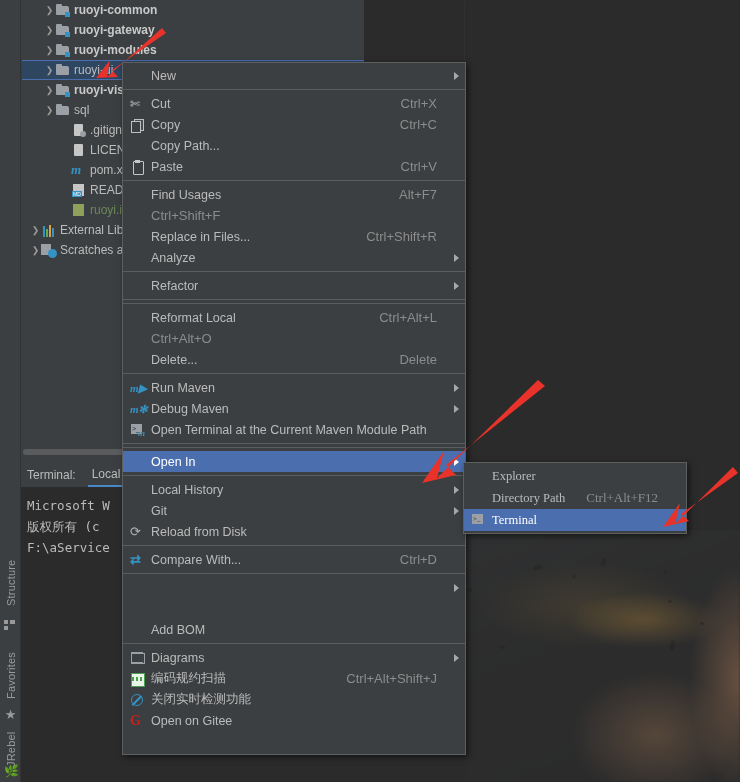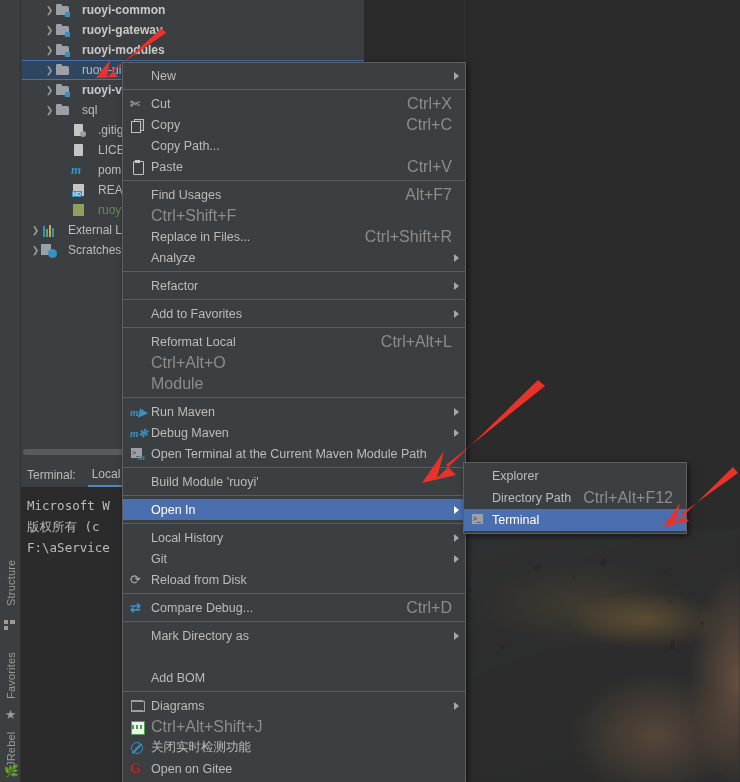--- a/index.html
+++ b/index.html
@@ -71,21 +71,21 @@
     background: #2f4661;
     border-top: 1px solid #4b6eaf;
     border-bottom: 1px solid #4b6eaf;
     height: 20px;
   }
   .chev {
     display: inline-block; width: 11px; color: #9a9a9a;
     font-size: 9px; flex: none; text-align: center;
   }
   .tree-icon { width: 15px; height: 14px; flex: none; margin-right: 4px; position: relative; }
-  .tree-label { font-size: 12px; margin-left: 8px; }
+  .tree-label { font-size: 12px; }
   .tree-label.bold { font-weight: bold; color: #c9c9c9; }
   .tree-label.green { color: #6a8759; }
 
   
   .ico-folder::before {
     content: ""; position: absolute; left: 1px; top: 3px;
     width: 13px; height: 9px; background: #9aa0a6; border-radius: 1px 2px 1px 1px;
   }
   .ico-folder::after {
     content: ""; position: absolute; left: 1px; top: 1px;
@@ -186,21 +186,21 @@
     padding-left: 4px;
     white-space: nowrap;
     cursor: default;
   }
   .mi.highlight { background: #4b6eaf; color: #ffffff; }
   .mi .mi-icon {
     width: 22px; height: 16px; flex: none;
     position: relative; margin-right: 2px;
   }
   .mi .mi-label { flex: 1 1 auto; }
-  .mi .mi-short { color: #8c8c8c; font-size: 16px; padding-right: 13px; }
+  .mi .mi-short { color: #8c8c8c; font-size: 13px; padding-right: 28px; }
   .mi .mi-arrow {
     position: absolute; right: 6px; top: 50%; transform: translateY(-50%);
     width: 0; height: 0;
     border-left: 5px solid #a7a7a7;
     border-top: 4px solid transparent;
     border-bottom: 4px solid transparent;
   }
   .mi.highlight .mi-arrow { border-left-color: #ffffff; }
   .sep { height: 1px; background: #5c5e5e; margin: 3px 0; }
 
@@ -268,21 +268,21 @@
   
   .sub-menu {
     position: absolute; left: 463px; top: 462px;
     width: 224px;
     background: #3c3f41;
     border: 1px solid #5e6060;
     box-shadow: 2px 2px 6px rgba(0,0,0,.55);
     padding: 2px 0;
     z-index: 50;
   }
-  .sub-menu .mi { height: 22px; }
+  .sub-menu .mi { height: 22px; font-family: Liberation Serif, serif; }
 
   
   .arrows { position: absolute; left: 0; top: 0; width: 740px; height: 782px; z-index: 80; pointer-events: none; }
 </style>
 </head>
 <body>
 
 <div id="root">
 
   <div class="wallpaper"></div>
@@ -463,38 +463,34 @@
         <span class="mi-label">Analyze</span>
         <span class="mi-arrow"></span>
       </div>
       <div class="sep"></div>
       <div class="mi">
         <span class="mi-icon"></span>
         <span class="mi-label">Refactor</span>
         <span class="mi-arrow"></span>
       </div>
       <div class="sep"></div>
-      <div class="mi">
-        <span class="mi-icon"></span>
-        <span class="mi-label">Add to Favorites</span>
-        <span class="mi-arrow"></span>
-      </div>
       <div class="sep"></div>
       <div class="mi">
         <span class="mi-icon"></span>
         <span class="mi-label">Reformat Local</span>
         <span class="mi-short">Ctrl+Alt+L</span>
       </div>
       <div class="mi">
         <span class="mi-icon"></span>
         <span class="mi-short">Ctrl+Alt+O</span>
       </div>
       <div class="mi">
         <span class="mi-icon"></span>
-        <span class="mi-short">Module</span>
+        <span class="mi-label">Delete...</span>
+        <span class="mi-short">Delete</span>
       </div>
       <div class="sep"></div>
       <div class="mi">
         <span class="mi-icon">
           <span class="ic ic-maven">m▶</span>
         </span>
         <span class="mi-label">Run Maven</span>
         <span class="mi-arrow"></span>
       </div>
       <div class="mi">
@@ -507,24 +503,20 @@
       <div class="mi">
         <span class="mi-icon">
           <span class="ic ic-term">
             <span class="gt">&gt;_</span>
             <span class="m">m</span>
           </span>
         </span>
         <span class="mi-label">Open Terminal at the Current Maven Module Path</span>
       </div>
       <div class="sep"></div>
-      <div class="mi">
-        <span class="mi-icon"></span>
-        <span class="mi-label">Build Module 'ruoyi'</span>
-      </div>
       <div class="sep"></div>
       <div class="mi highlight">
         <span class="mi-icon"></span>
         <span class="mi-label">Open In</span>
         <span class="mi-arrow"></span>
       </div>
       <div class="sep"></div>
       <div class="mi">
         <span class="mi-icon"></span>
         <span class="mi-label">Local History</span>
@@ -539,27 +531,26 @@
         <span class="mi-icon">
           <span class="ic ic-reload">⟳</span>
         </span>
         <span class="mi-label">Reload from Disk</span>
       </div>
       <div class="sep"></div>
       <div class="mi">
         <span class="mi-icon">
           <span class="ic ic-compare">⇄</span>
         </span>
-        <span class="mi-label">Compare Debug...</span>
+        <span class="mi-label">Compare With...</span>
         <span class="mi-short">Ctrl+D</span>
       </div>
       <div class="sep"></div>
       <div class="mi">
         <span class="mi-icon"></span>
-        <span class="mi-label">Mark Directory as</span>
         <span class="mi-arrow"></span>
       </div>
       <div class="mi">
         <span class="mi-icon"></span>
       </div>
       <div class="mi">
         <span class="mi-icon"></span>
         <span class="mi-label">Add BOM</span>
       </div>
       <div class="sep"></div>
@@ -572,20 +563,21 @@
         </span>
         <span class="mi-label">Diagrams</span>
         <span class="mi-arrow"></span>
       </div>
       <div class="mi">
         <span class="mi-icon">
           <span class="ic ic-chart">
             <span class="wave"></span>
           </span>
         </span>
+        <span class="mi-label">编码规约扫描</span>
         <span class="mi-short">Ctrl+Alt+Shift+J</span>
       </div>
       <div class="mi">
         <span class="mi-icon">
           <span class="ic">
             <span class="ic-ban"></span>
           </span>
         </span>
         <span class="mi-label">关闭实时检测功能</span>
       </div>

